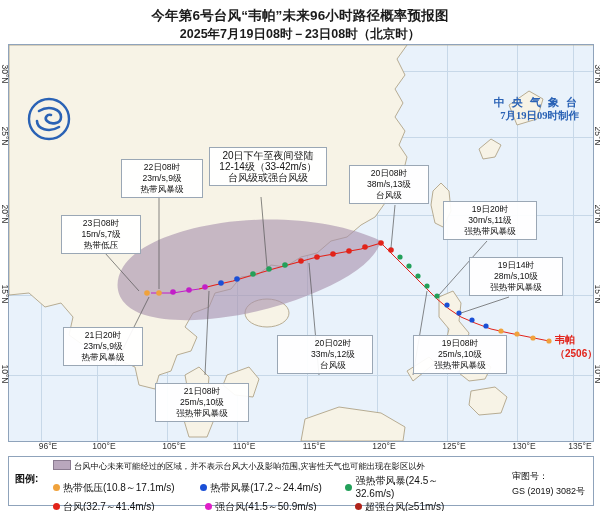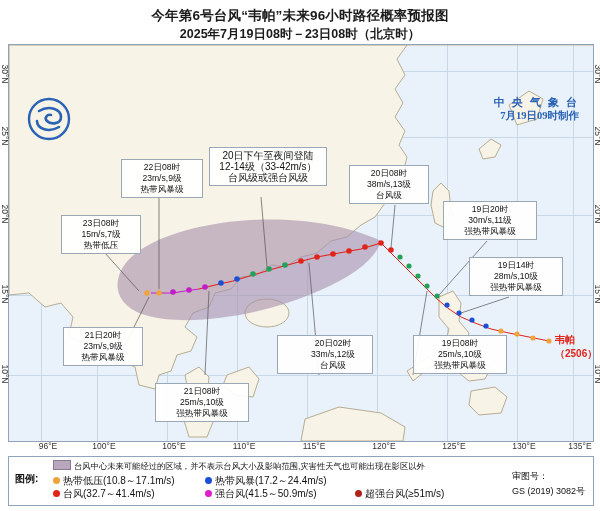--- a/index.html
+++ b/index.html
@@ -268,20 +268,24 @@
     <div class="legend-grid">
       <div class="lg-row">
         <div class="lg-item lg-c1">
           <span class="lg-dot" style="background:#f0a23c"></span>
           <span>热带低压(10.8～17.1m/s)</span>
         </div>
         <div class="lg-item lg-c2">
           <span class="lg-dot" style="background:#1a4fd6"></span>
           <span>热带风暴(17.2～24.4m/s)</span>
         </div>
+        <div class="lg-item lg-c3">
+          <span class="lg-dot" style="background:#23a05a"></span>
+          <span>强热带风暴(24.5～32.6m/s)</span>
+        </div>
       </div>
       <div class="lg-row">
         <div class="lg-item lg-c1">
           <span class="lg-dot" style="background:#e2231a"></span>
           <span>台风(32.7～41.4m/s)</span>
         </div>
         <div class="lg-item lg-c2">
           <span class="lg-dot" style="background:#e01ec8"></span>
           <span>强台风(41.5～50.9m/s)</span>
         </div>

